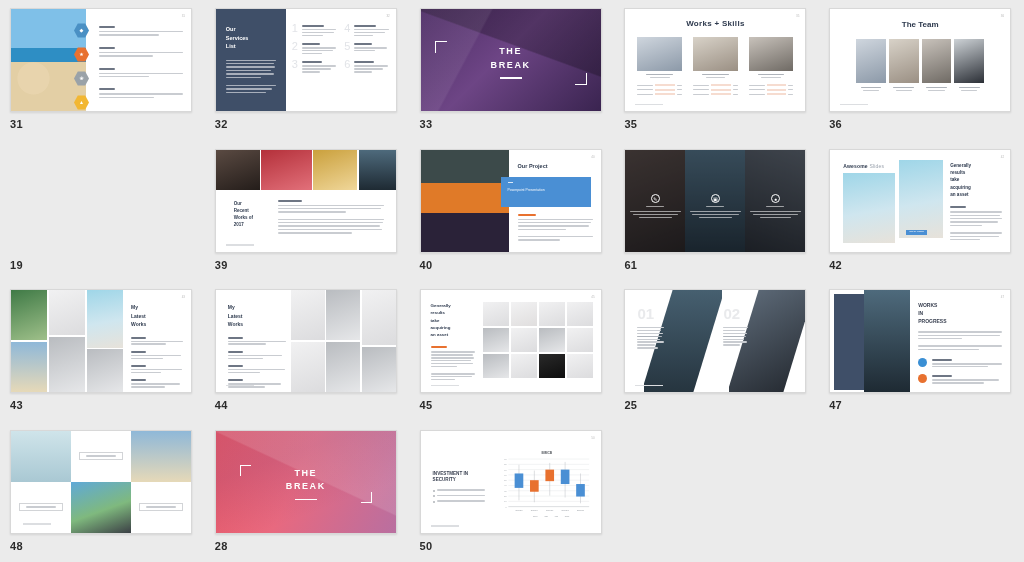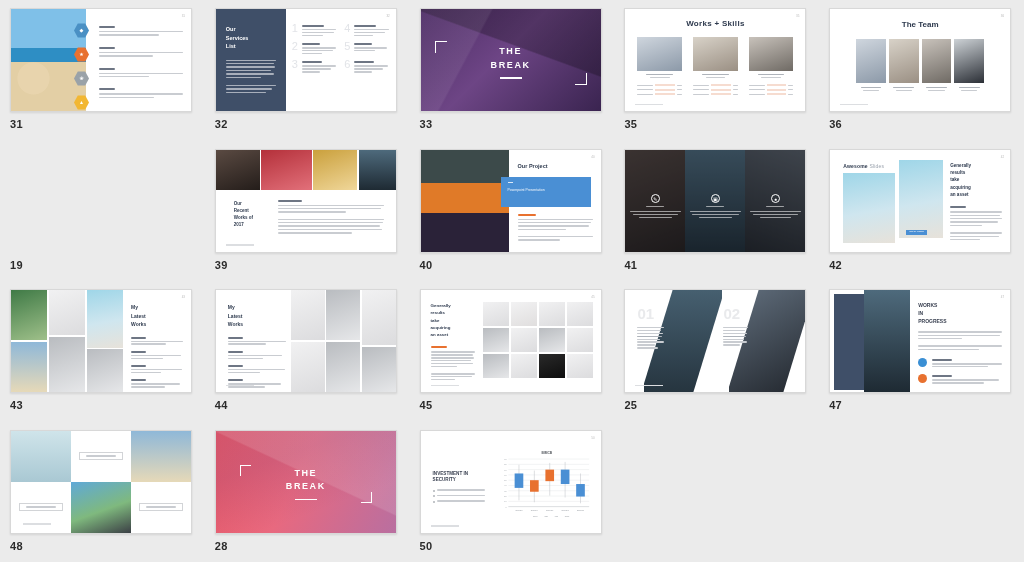--- a/index.html
+++ b/index.html
@@ -397,21 +397,21 @@
           <div style="position:absolute;left:0;right:0;top:44px;text-align:center;">
             <div style="width:9px;height:9px;border:1px solid #fff;border-radius:50%;margin:0 auto 3px;color:#fff;font-size:5px;line-height:8px;">●</div>
             <div class="ln w" style="width:18px;height:1.6px;margin:0 auto 4px;"></div>
             <div class="ln w" style="width:84%;margin:0 auto 1.5px;"></div>
             <div class="ln w" style="width:74%;margin:0 auto 1.5px;"></div>
             <div class="ln w" style="width:52%;margin:0 auto;"></div>
           </div>
         </div>
       </div>
     </div>
-    <div class="num">41</div>
+    <div class="num">61</div>
   </div>
 
   <div class="cell">
     <div class="thumb">
       <span class="pg">42</span>
       <div style="position:absolute;left:13px;top:13px;font-size:5px;letter-spacing:.2px;">
         <span class="ttl-dark">Awesome</span>
         <span style="color:#9aa2ad;">Slides</span>
       </div>
       <div style="position:absolute;left:13px;top:23px;width:52px;height:70px;" class="ph-blue-girl imgbox"></div>

